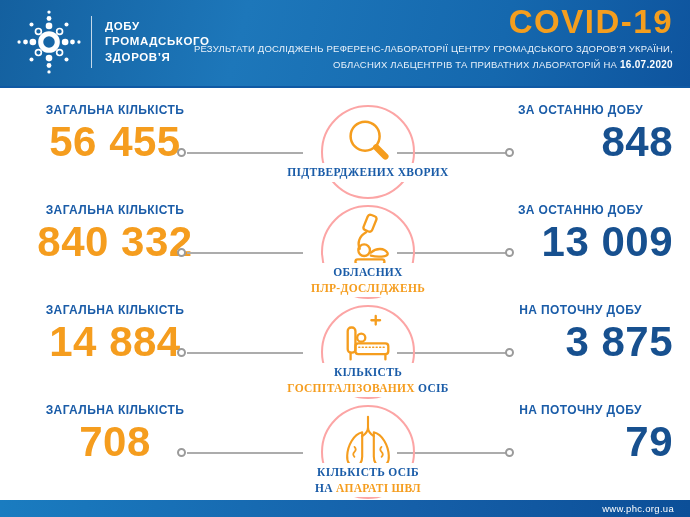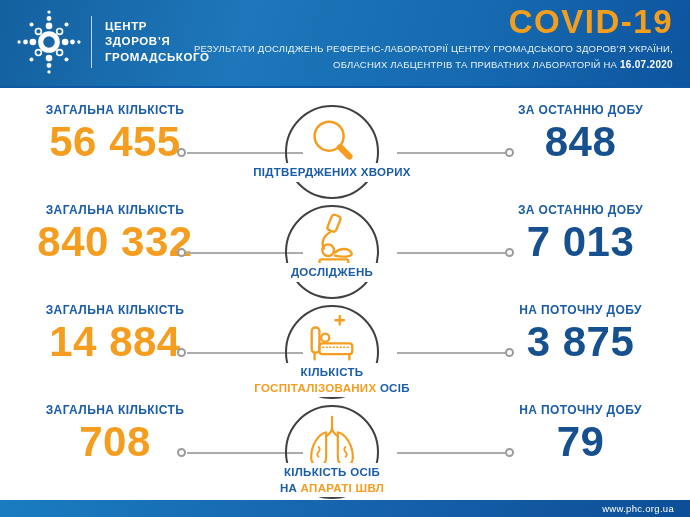--- a/index.html
+++ b/index.html
@@ -22,32 +22,32 @@
   
   .content{position:absolute;top:90px;left:0;width:632px;height:410px;background:#fff;}
   .row{position:relative;height:100px;}
   .row.last{height:106px;}
 
   .left-stat{position:absolute;left:10px;top:13px;width:210px;text-align:center;}
   .right-stat{position:absolute;left:488px;top:13px;width:185px;text-align:center;}
   .stat-label{font-size:12px;font-weight:bold;color:#1A5CA8;letter-spacing:.4px;}
   .stat-value{margin-top:4px;font-size:42px;font-weight:bold;line-height:1;letter-spacing:.5px;}
   .stat-value.orange{color:#F59D1E;}
-  .stat-value.blue{color:#17508F;}
+  .stat-value.blue{color:#17508F;text-align:right;}
 
   .connector{position:absolute;height:2px;background:#ACACAC;top:62px;}
   .connector.cl{left:187px;width:116px;}
   .connector.cr{left:397px;width:109px;}
   .node{position:absolute;width:9px;height:9px;border:2px solid #9b9b9b;border-radius:50%;
     background:#fff;top:58px;box-sizing:border-box;}
   .node.nl{left:177px;}
   .node.nr{left:505px;}
 
-  .badge{position:absolute;left:285px;top:15px;width:94px;height:94px;box-sizing:border-box;
-    border:2px solid #404040;border-radius:50%;z-index:2;}
+  .badge{position:absolute;left:321px;top:15px;width:94px;height:94px;box-sizing:border-box;
+    border:2px solid #fca5a5;border-radius:50%;z-index:2;font-family:Liberation Serif, serif;}
   .badge .icon{position:absolute;left:50%;top:6px;transform:translateX(-50%);width:58px;height:58px;}
   .badge-label{position:absolute;top:56px;left:50%;transform:translateX(-50%);
     background:#fff;padding:2px 7px 1px;white-space:nowrap;text-align:center;
     font-weight:bold;font-size:11.5px;line-height:1.35;letter-spacing:.3px;z-index:3;}
   .c-blue{color:#1A5CA8;}
   .c-orange{color:#F59D1E;}
 
   
   .footer{position:absolute;bottom:0;left:0;width:690px;height:17px;box-sizing:border-box;
     background:linear-gradient(90deg,#1a7cc0 0%,#155fa8 60%,#0c4f98 100%);
@@ -80,23 +80,23 @@
           <circle cx="26.5" cy="49.5" r="3.2" fill="none" stroke="#ffffff" stroke-width="1.8"></circle>
           <circle cx="49.5" cy="49.5" r="3.2" fill="none" stroke="#ffffff" stroke-width="1.8"></circle>
           <circle cx="19" cy="19" r="2.2"></circle>
             <circle cx="57" cy="19" r="2.2"></circle>
           <circle cx="19" cy="57" r="2.2"></circle>
             <circle cx="57" cy="57" r="2.2"></circle>
         </g>
       </svg>
       <div class="logo-divider"></div>
       <div class="logo-text">
-        <div>ЦЕНТР</div>
+        <div>ДОБУ</div>
+        <div>ГРОМАДСЬКОГО</div>
         <div>ЗДОРОВ’Я</div>
-        <div>ГРОМАДСЬКОГО</div>
       </div>
     </div>
     <div class="header-right">
       <div class="covid-title">COVID-19</div>
       <div class="subtitle">
         <div>РЕЗУЛЬТАТИ ДОСЛІДЖЕНЬ РЕФЕРЕНС-ЛАБОРАТОРІЇ ЦЕНТРУ ГРОМАДСЬКОГО ЗДОРОВ’Я УКРАЇНИ,</div>
         <div><span>ОБЛАСНИХ ЛАБЦЕНТРІВ ТА ПРИВАТНИХ ЛАБОРАТОРІЙ НА </span><span class="date">16.07.2020</span></div>
       </div>
     </div>
   </div>
@@ -140,28 +140,29 @@
         <svg class="icon" viewBox="0 0 60 60">
           <g fill="none" stroke="#F59D1E" stroke-width="2.4" stroke-linecap="round" stroke-linejoin="round">
             <rect x="27.5" y="2" width="9.5" height="17" rx="3" transform="rotate(22 32 10)"></rect>
             <path d="M28 20 C21 24 18.5 31 21.5 37"></path>
             <circle cx="26" cy="38.5" r="6"></circle>
             <path d="M33 41 C39 35.5 47 36.5 50 41 C51 42.7 50 44 47.5 44.5 C42 45.6 36.5 45 33 44"></path>
             <rect x="17" y="48" width="30" height="5" rx="2.4"></rect>
           </g>
         </svg>
         <div class="badge-label">
-          <div class="c-blue">ДОСЛІДЖЕНЬ</div>
+          <div class="c-blue">ОБЛАСНИХ</div>
+          <div><span class="c-orange">ПЛР-ДОСЛІДЖЕНЬ</span></div>
         </div>
       </div>
       <div class="connector cr"></div>
       <div class="node nr"></div>
       <div class="right-stat">
         <div class="stat-label">ЗА ОСТАННЮ ДОБУ</div>
-        <div class="stat-value blue">7 013</div>
+        <div class="stat-value blue">13 009</div>
       </div>
     </div>
 
     <div class="row">
       <div class="left-stat">
         <div class="stat-label">ЗАГАЛЬНА КІЛЬКІСТЬ</div>
         <div class="stat-value orange">14 884</div>
       </div>
       <div class="node nl"></div>
       <div class="connector cl"></div>

